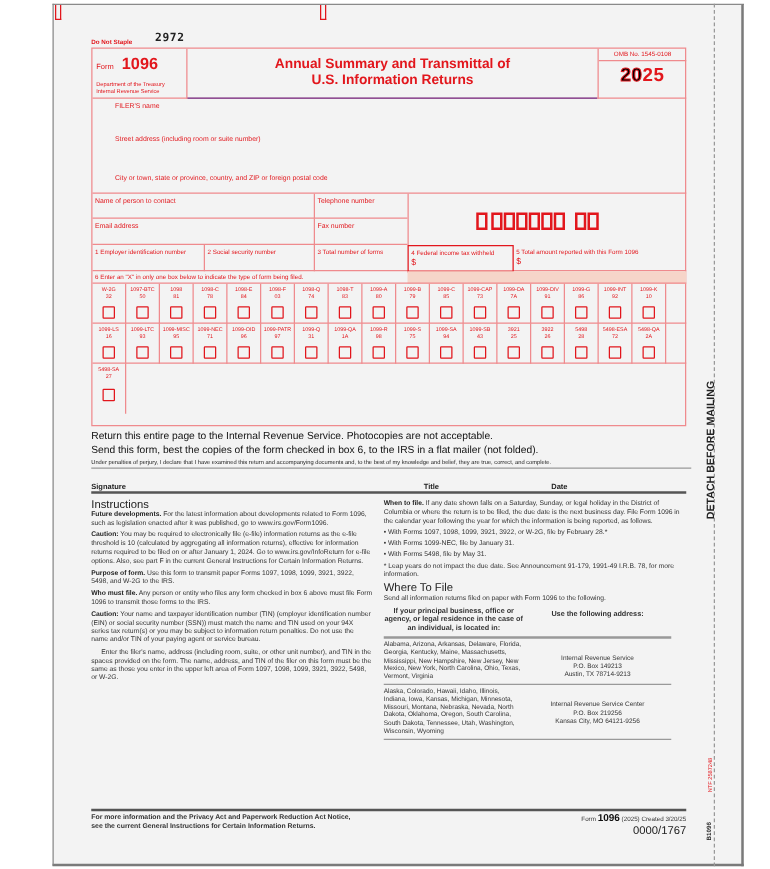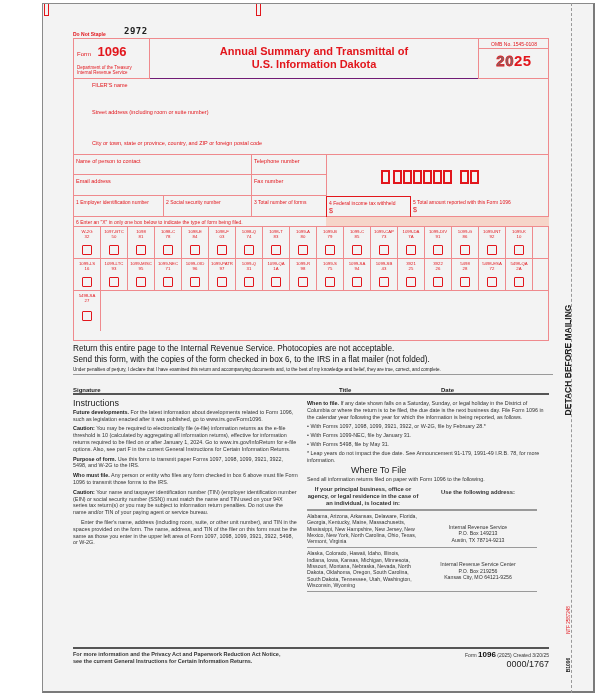--- a/index.html
+++ b/index.html
@@ -22,21 +22,21 @@
   .hdr-left { position: absolute; left: 0; top: 0; width: 76px; height: 40px; border-right: 1px solid #ef8a8d; border-bottom: 1px solid #ef8a8d; padding: 3px; }
   .hdr-left .formword { font-size: 6px; color: #e2161c; }
   .hdr-left .formnum { font-size: 13px; font-weight: bold; color: #e2161c; margin-left: 2px; }
   .hdr-left .dept { position: absolute; left: 3px; bottom: 3px; font-size: 4.5px; line-height: 5px; color: #e2161c; }
 
   .hdr-title { position: absolute; left: 76px; top: 0; width: 328px; height: 40px; border-bottom: 1px solid #701a75; text-align: center; padding-top: 6px; font-size: 11px; font-weight: bold; color: #e2161c; line-height: 13px; }
 
   .hdr-right { position: absolute; left: 404px; top: 0; width: 71px; height: 40px; border-left: 1px solid #ef8a8d; border-bottom: 1px solid #ef8a8d; }
   .omb { font-size: 5px; color: #e2161c; text-align: center; border-bottom: 1px solid #ef8a8d; padding: 2px 0 1px 0; }
   .year { font-size: 15px; font-weight: bold; text-align: center; padding-top: 3px; letter-spacing: 0.5px; }
-  .year .outline { color: #737373; -webkit-text-stroke: 0.8px #e2161c; }
+  .year .outline { color: #000000; -webkit-text-stroke: 0.8px #e2161c; }
   .year .solid { color: #e2161c; }
 
   .filer { position: absolute; left: 0; top: 40px; width: 475px; height: 76px; border-bottom: 1px solid #ef8a8d; font-size: 5.5px; color: #e2161c; }
   .filer .l1 { position: absolute; left: 18px; top: 3px; }
   .filer .l2 { position: absolute; left: 18px; top: 30px; }
   .filer .l3 { position: absolute; left: 18px; top: 61px; }
 
   .row-contact { position: absolute; left: 0; top: 116px; width: 178px; height: 20px; border-bottom: 1px solid #ef8a8d; border-right: 1px solid #ef8a8d; font-size: 5.5px; color: #e2161c; padding: 3px 2px; }
   .row-tel { position: absolute; left: 178px; top: 116px; width: 74px; height: 20px; border-bottom: 1px solid #ef8a8d; font-size: 5.5px; color: #e2161c; padding: 3px 2px; }
   .row-email { position: absolute; left: 0; top: 136px; width: 178px; height: 21px; border-right: 1px solid #ef8a8d; border-bottom: 1px solid #ef8a8d; font-size: 5.5px; color: #e2161c; padding: 3px 2px; }
@@ -77,21 +77,21 @@
   .sigline .d { position: absolute; left: 368px; }
 
   .instr { position: absolute; left: 73px; top: 400px; width: 225px; font-size: 5.4px; line-height: 6.8px; color: #333; }
   .instr h2, .rcol h2 { font-size: 9px; font-weight: normal; color: #222; margin-bottom: 2px; }
   .instr p, .rcol p { margin-bottom: 3px; }
   .instr b, .rcol b { color: #222; }
   .instr .indent { text-indent: 8px; }
 
   .rcol { position: absolute; left: 307px; top: 400px; width: 242px; font-size: 5.4px; line-height: 6.8px; color: #333; }
   .rcol .bul { margin-bottom: 2px; }
-  .rcol h2 { margin-top: 4px; margin-left: 44px; }
+  .rcol h2 { margin-top: 4px; }
   .wt { width: 230px; margin-top: 2px; }
   .wt .hd { display: flex; border-bottom: 2px solid #999; padding-bottom: 2px; font-weight: bold; font-size: 5.8px; line-height: 7px; color: #333; text-align: center; }
   .wt .hd div:first-child { width: 112px; }
   .wt .hd div:last-child { width: 118px; padding-top: 3px; }
   .wt .r { display: flex; border-bottom: 1px solid #999; padding: 2px 0 3px 0; }
   .wt .r .s { width: 112px; font-size: 5.2px; line-height: 6.3px; }
   .wt .r .a { width: 118px; text-align: center; font-size: 5.2px; line-height: 6.3px; padding-top: 11px; }
 
   .footer-line { position: absolute; left: 73px; top: 647px; width: 476px; border-top: 2px solid #555; }
   .footer-l { position: absolute; left: 73px; top: 651px; font-size: 5.5px; font-weight: bold; color: #333; line-height: 6.5px; }
@@ -121,21 +121,21 @@
   <div class="hdr-left">
     <span class="formword">Form</span>
     <span class="formnum">1096</span>
     <div class="dept">
       <div>Department of the Treasury</div>
       <div>Internal Revenue Service</div>
     </div>
   </div>
   <div class="hdr-title">
     <div>Annual Summary and Transmittal of</div>
-    <div>U.S. Information Dakota</div>
+    <div>U.S. Information Returns</div>
   </div>
   <div class="hdr-right">
     <div class="omb">OMB No. 1545-0108</div>
     <div class="year"><span class="outline">20</span><span class="solid">25</span></div>
   </div>
 
   <div class="filer">
     <div class="l1">FILER'S name</div>
     <div class="l2">Street address (including room or suite number)</div>
     <div class="l3">City or town, state or province, country, and ZIP or foreign postal code</div>
@@ -353,21 +353,21 @@
           <div>5498-SA</div>
           <div>27</div>
           <div class="cb"></div>
         </div>
       </div>
   </div>
 </div>
 
 <div class="return-txt">
   <div>Return this entire page to the Internal Revenue Service. Photocopies are not acceptable.</div>
-  <div>Send this form, with the copies of the form checked in box 6, to the IRS in a flat mailer (not folded).</div>
+  <div>Send this form, best the copies of the form checked in box 6, to the IRS in a flat mailer (not folded).</div>
 </div>
 <div class="perjury">Under penalties of perjury, I declare that I have examined this return and accompanying documents and, to the best of my knowledge and belief, they are true, correct, and complete.</div>
 <div class="sigline">
   <span>Signature</span>
   <span class="t">Title</span>
   <span class="d">Date</span>
 </div>
 
 <div class="instr">
   <h2>Instructions</h2>

